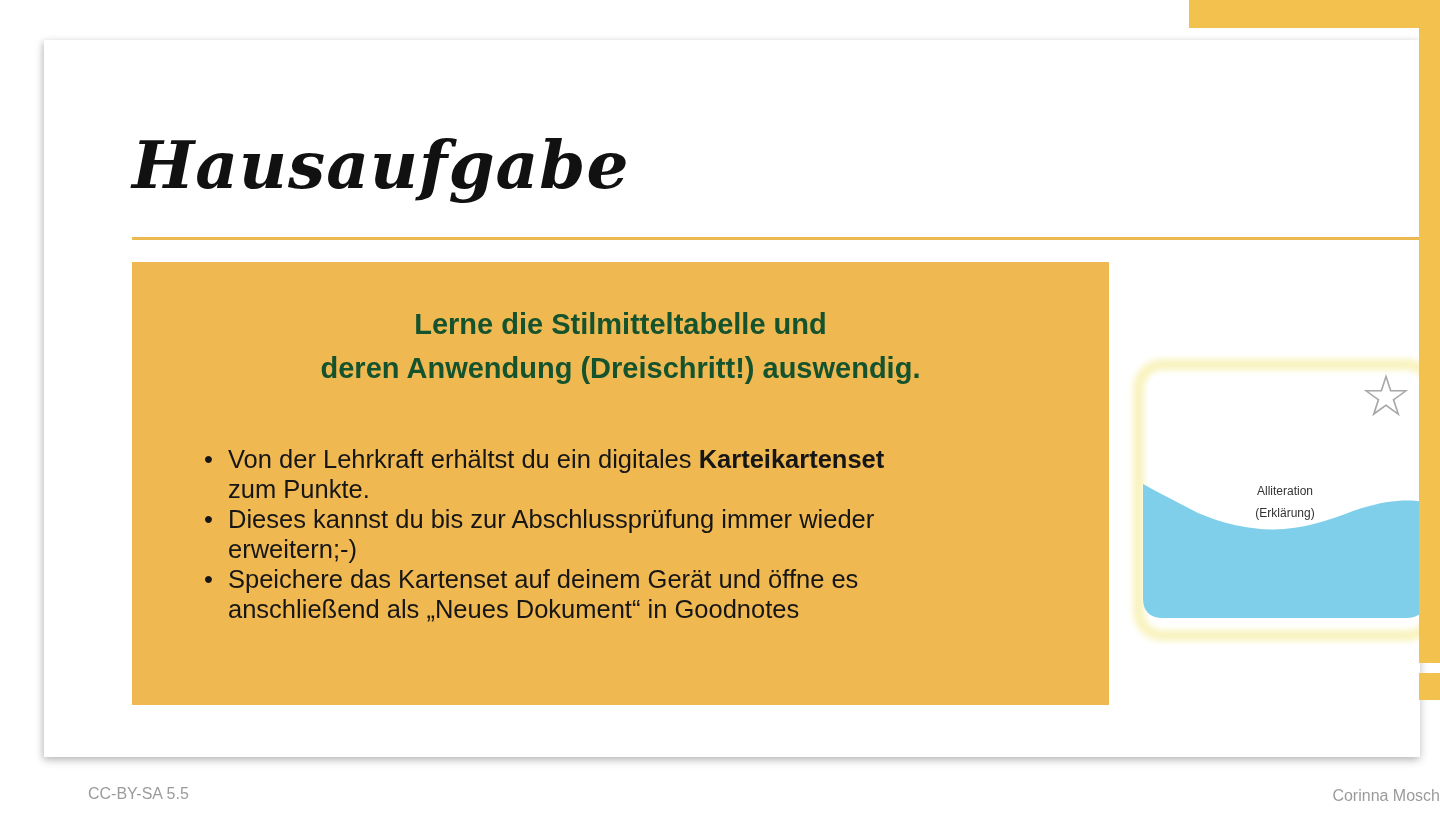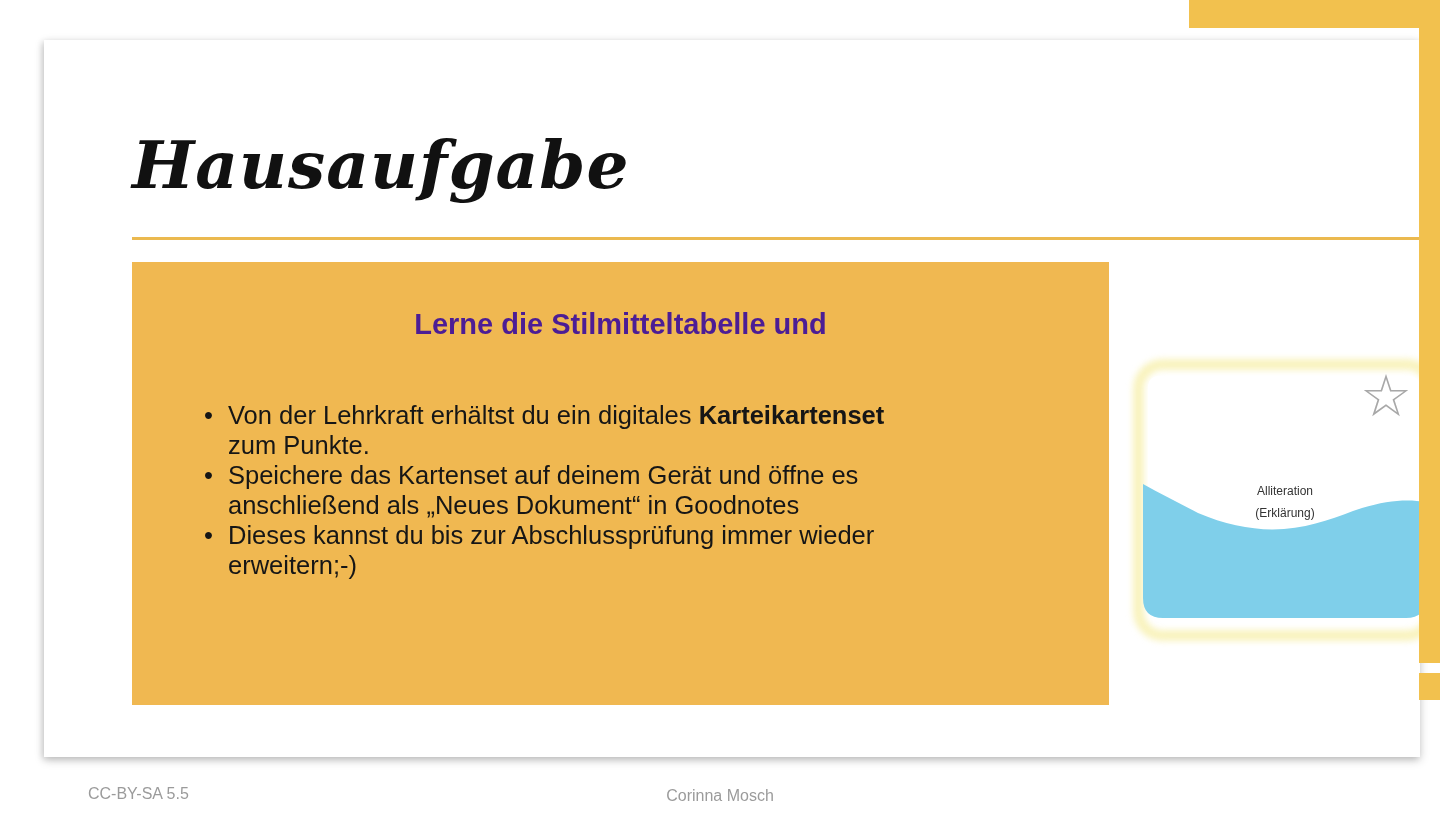--- a/index.html
+++ b/index.html
@@ -47,21 +47,21 @@
   }
 
   
   .content-box{
     position:absolute;left:88px;top:222px;width:977px;height:443px;
     background:var(--box-orange,#F0B851);
   }
   .box-heading{
     margin:40px 30px 0 30px;
     text-align:center;font-weight:bold;font-size:29px;line-height:44px;
-    color:#4c1d95;
+    color:#14532d;
   }
   .bullets{
     margin:54px 40px 0 70px;padding:0;
     font-size:25.5px;line-height:30px;
   }
   .bullets li{
     list-style:none;position:relative;padding-left:26px;margin:0;
   }
   .bullets li::before{
     content:"\2022";
@@ -96,49 +96,50 @@
   .illo-label2{top:132px;}
   .illo-pocket{position:absolute;left:0;top:0;width:298px;height:276px;}
   .illo-pocket path{fill:var(--pocket-blue,#7FCFEA);}
 
   
   .footer-license{
     position:absolute;left:88px;top:785px;
     font-size:16px;color:var(--footer-gray,#9B9B9B);
   }
   .footer-author{
-    position:absolute;left:0;top:787px;width:1440px;text-align:center;
+    position:absolute;left:0;top:787px;width:1440px;text-align:right;
     font-size:16px;color:var(--footer-gray,#9B9B9B);
   }
 </style>
 </head>
 <body>
 
 <div class="slide">
 
   <div class="title">Hausaufgabe</div>
   <div class="title-underline"></div>
 
   <div class="content-box">
     <div class="box-heading">
       <span>Lerne die Stilmitteltabelle und</span><br>
+      <span>deren Anwendung (Dreischritt!) auswendig.</span>
     </div>
 
     <ul class="bullets">
       <li>
         <span>Von der Lehrkraft erhältst du ein digitales </span><b>Karteikartenset</b><br>
         <span>zum Punkte.</span>
       </li>
       <li>
+        <span>Dieses kannst du bis zur Abschlussprüfung immer wieder</span><b></b><br>
+        <span>erweitern;-)</span>
+      </li>
+      <li>
         <span>Speichere das Kartenset auf deinem Gerät und öffne es</span><b></b><br>
         <span>anschließend als „Neues Dokument“ in Goodnotes</span>
-      </li>
-      <li>
-        <span>Dieses kannst du bis zur Abschlussprüfung immer wieder</span><b></b><br>
-        <span>erweitern;-)</span>
       </li>
     </ul>
 
   </div>
 
   <div class="illustration">
     <div class="illo-glow"></div>
     <div class="illo-card"></div>
     <div class="illo-star">☆</div>
     <div class="illo-label1">Alliteration</div>

